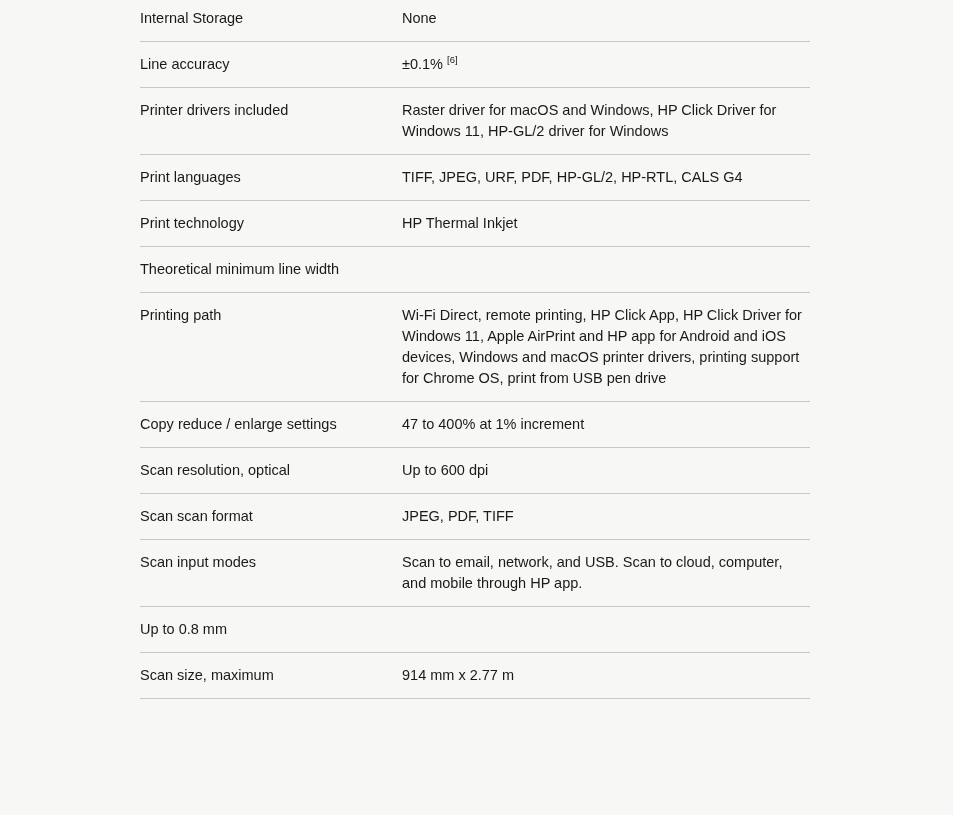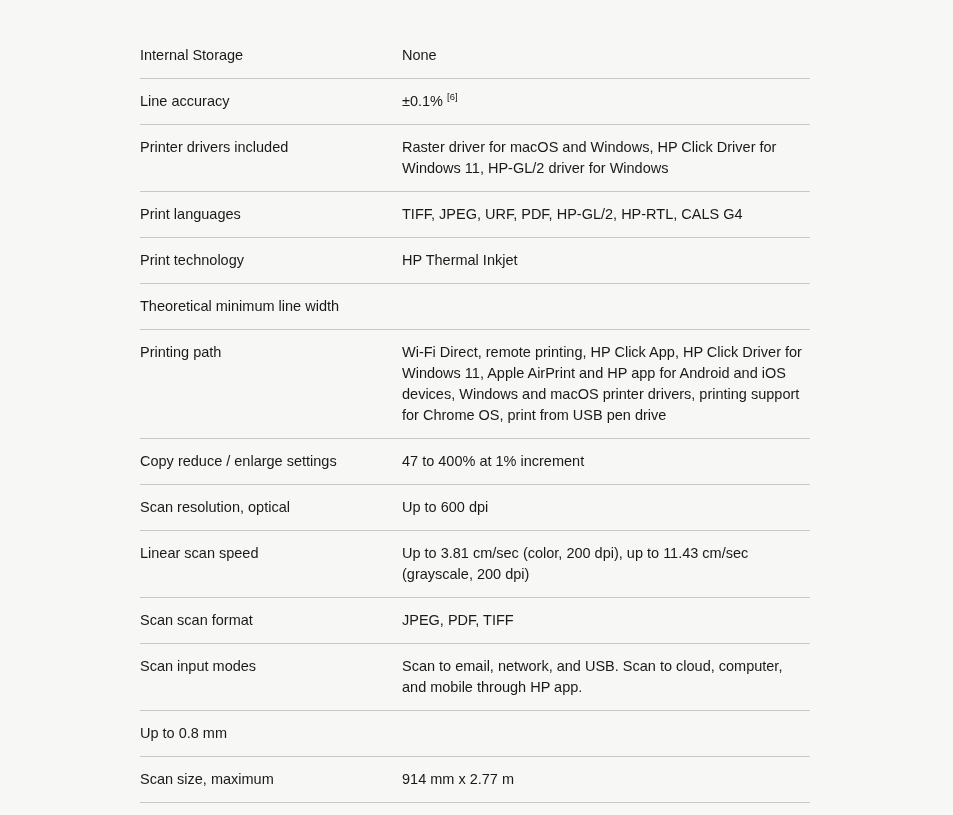--- a/index.html
+++ b/index.html
@@ -12,21 +12,20 @@
     height: 815px;
     font-family: "Liberation Sans", sans-serif;
     color: #1a1a1a;
     overflow: hidden;
   }
   .spec-table {
     position: absolute;
     left: 140px;
     top: 0;
     width: 670px;
-    margin-top: 37px;
   }
   .spec-row {
     display: flex;
     align-items: flex-start;
     border-bottom: 1px solid #c9c9c4;
     padding-top: 12px;
     padding-bottom: 12px;
   }
   .spec-row:first-child {
     padding-top: 8px;
@@ -87,24 +86,20 @@
     </div>
     <div class="spec-row">
       <div class="spec-label">Copy reduce / enlarge settings</div>
       <div class="spec-value"><span>47 to 400% at 1% increment</span></div>
     </div>
     <div class="spec-row">
       <div class="spec-label">Scan resolution, optical</div>
       <div class="spec-value"><span>Up to 600 dpi</span></div>
     </div>
     <div class="spec-row">
-      <div class="spec-label">Linear scan speed</div>
-      <div class="spec-value"><span>Up to 3.81 cm/sec (color, 200 dpi), up to 11.43 cm/sec (grayscale, 200 dpi)</span></div>
-    </div>
-    <div class="spec-row">
       <div class="spec-label">Scan scan format</div>
       <div class="spec-value"><span>JPEG, PDF, TIFF</span></div>
     </div>
     <div class="spec-row">
       <div class="spec-label">Scan input modes</div>
       <div class="spec-value"><span>Scan to email, network, and USB. Scan to cloud, computer, and mobile through HP app.</span></div>
     </div>
     <div class="spec-row">
       <div class="spec-value"><span>Up to 0.8 mm</span></div>
     </div>

